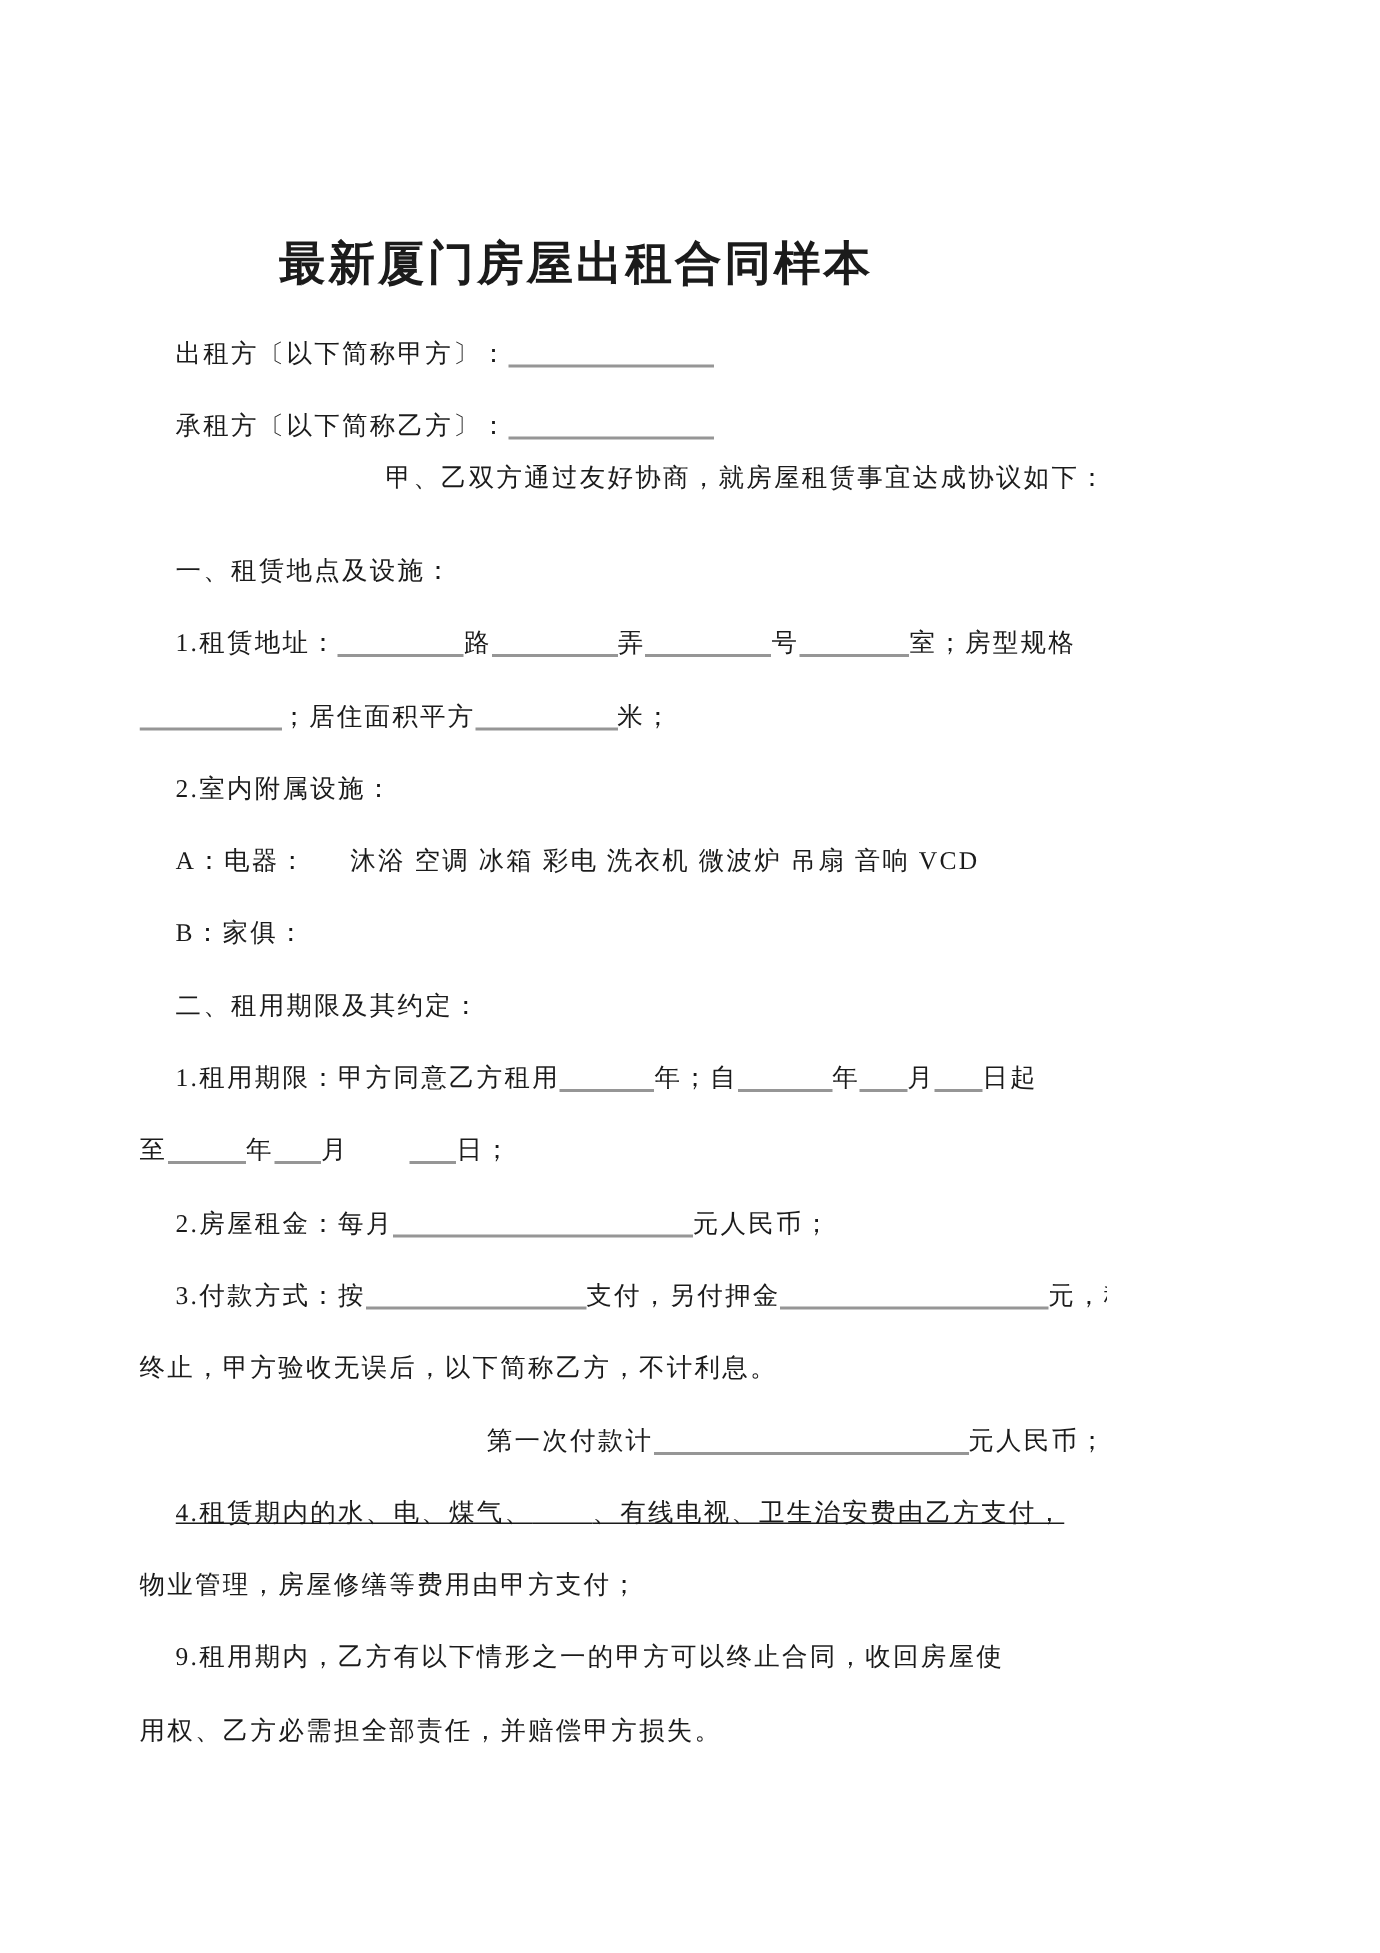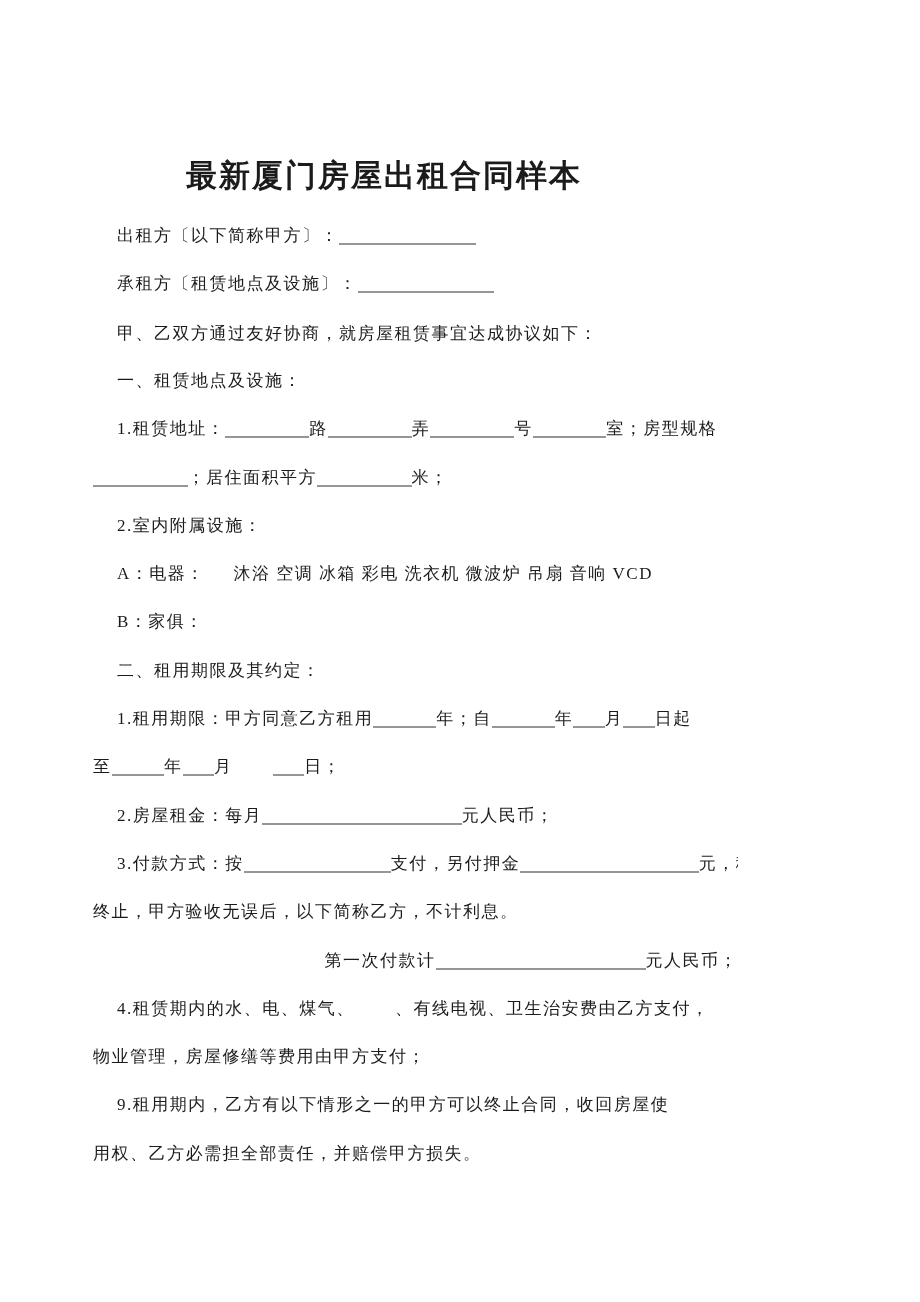--- a/index.html
+++ b/index.html
@@ -45,33 +45,33 @@
   }
   .seg { display: inline; }
 </style>
 </head>
 <body>
 
 <div class="page">
   <h1 class="doc-title">最新厦门房屋出租合同样本</h1>
   <div id="lines">
       <div class="line indent" style="top: 212px;"><span class="seg">出租方〔以下简称甲方〕：</span><span class="blank" style="width: 136.5px; border-bottom-color: rgb(150, 150, 150);"></span></div>
-      <div class="line indent" style="top: 260.3px;"><span class="seg">承租方〔租赁地点及设施〕：</span><span class="blank" style="width: 136.5px; border-bottom-color: rgb(150, 150, 150);"></span></div>
-      <div class="line indent" style="top: 310px;"><span class="seg">甲、乙双方通过友好协商，就房屋租赁事宜达成协议如下：</span></div>
+      <div class="line indent" style="top: 260.3px;"><span class="seg">承租方〔以下简称乙方〕：</span><span class="blank" style="width: 136.5px; border-bottom-color: rgb(150, 150, 150);"></span></div>
+      <div class="line indent" style="top: 295px; text-align: right;"><span class="seg">甲、乙双方通过友好协商，就房屋租赁事宜达成协议如下：</span></div>
       <div class="line indent" style="top: 356.9px;"><span class="seg">一、租赁地点及设施：</span></div>
       <div class="line indent" style="top: 405.2px;"><span class="seg">1.租赁地址：</span><span class="blank" style="width: 84px; border-bottom-color: rgb(150, 150, 150);"></span><span class="seg">路</span><span class="blank" style="width: 84px; border-bottom-color: rgb(150, 150, 150);"></span><span class="seg">弄</span><span class="blank" style="width: 84px; border-bottom-color: rgb(150, 150, 150);"></span><span class="seg">号</span><span class="blank" style="width: 73.5px; border-bottom-color: rgb(150, 150, 150);"></span><span class="seg">室；房型规格</span></div>
       <div class="line" style="top: 453.5px;"><span class="blank" style="width: 94.5px; border-bottom-color: rgb(150, 150, 150);"></span><span class="seg">；居住面积平方</span><span class="blank" style="width: 94.5px; border-bottom-color: rgb(150, 150, 150);"></span><span class="seg">米；</span></div>
       <div class="line indent" style="top: 501.8px;"><span class="seg">2.室内附属设施：</span></div>
       <div class="line indent" style="top: 550.1px;"><span class="seg">A：电器：</span><span class="seg">     </span><span class="seg">沐浴 空调 冰箱 彩电 洗衣机 微波炉 吊扇 音响 VCD</span></div>
       <div class="line indent" style="top: 598.4px;"><span class="seg">B：家俱：</span></div>
       <div class="line indent" style="top: 646.7px;"><span class="seg">二、租用期限及其约定：</span></div>
       <div class="line indent" style="top: 695px;"><span class="seg">1.租用期限：甲方同意乙方租用</span><span class="blank" style="width: 63px; border-bottom-color: rgb(150, 150, 150);"></span><span class="seg">年；自</span><span class="blank" style="width: 63px; border-bottom-color: rgb(150, 150, 150);"></span><span class="seg">年</span><span class="blank" style="width: 31.5px; border-bottom-color: rgb(150, 150, 150);"></span><span class="seg">月</span><span class="blank" style="width: 31.5px; border-bottom-color: rgb(150, 150, 150);"></span><span class="seg">日起</span></div>
       <div class="line" style="top: 743.3px;"><span class="seg">至</span><span class="blank" style="width: 52.5px; border-bottom-color: rgb(150, 150, 150);"></span><span class="seg">年</span><span class="blank" style="width: 31.5px; border-bottom-color: rgb(150, 150, 150);"></span><span class="seg">月</span><span class="seg">       </span><span class="blank" style="width: 31.5px; border-bottom-color: rgb(150, 150, 150);"></span><span class="seg">日；</span></div>
       <div class="line indent" style="top: 791.6px;"><span class="seg">2.房屋租金：每月</span><span class="blank" style="width: 199.5px; border-bottom-color: rgb(150, 150, 150);"></span><span class="seg">元人民币；</span></div>
       <div class="line indent" style="top: 839.9px;"><span class="seg">3.付款方式：按</span><span class="blank" style="width: 147px; border-bottom-color: rgb(150, 150, 150);"></span><span class="seg">支付，另付押金</span><span class="blank" style="width: 178.5px; border-bottom-color: rgb(150, 150, 150);"></span><span class="seg">元，租房</span></div>
       <div class="line" style="top: 888.2px;"><span class="seg">终止，甲方验收无误后，以下简称乙方，不计利息。</span></div>
       <div class="line indent" style="top: 936.5px; text-align: right;"><span class="seg">第一次付款计</span><span class="blank" style="width: 210px; border-bottom-color: rgb(150, 150, 150);"></span><span class="seg">元人民币；</span></div>
-      <div class="line indent" style="top: 984.8px;"><span class="seg">4.租赁期内的水、电、煤气、</span><span class="seg">       </span><span class="seg">、有线电视、卫生治安费由乙方支付，</span></div>
+      <div class="line indent" style="top: 984.8px; text-decoration: underline;"><span class="seg">4.租赁期内的水、电、煤气、</span><span class="seg">       </span><span class="seg">、有线电视、卫生治安费由乙方支付，</span></div>
       <div class="line" style="top: 1033.1px;"><span class="seg">物业管理，房屋修缮等费用由甲方支付；</span></div>
       <div class="line indent" style="top: 1081.4px;"><span class="seg">9.租用期内，乙方有以下情形之一的甲方可以终止合同，收回房屋使</span></div>
       <div class="line" style="top: 1129.7px;"><span class="seg">用权、乙方必需担全部责任，并赔偿甲方损失。</span></div>
     </div>
 </div>
 
 </body></html>

